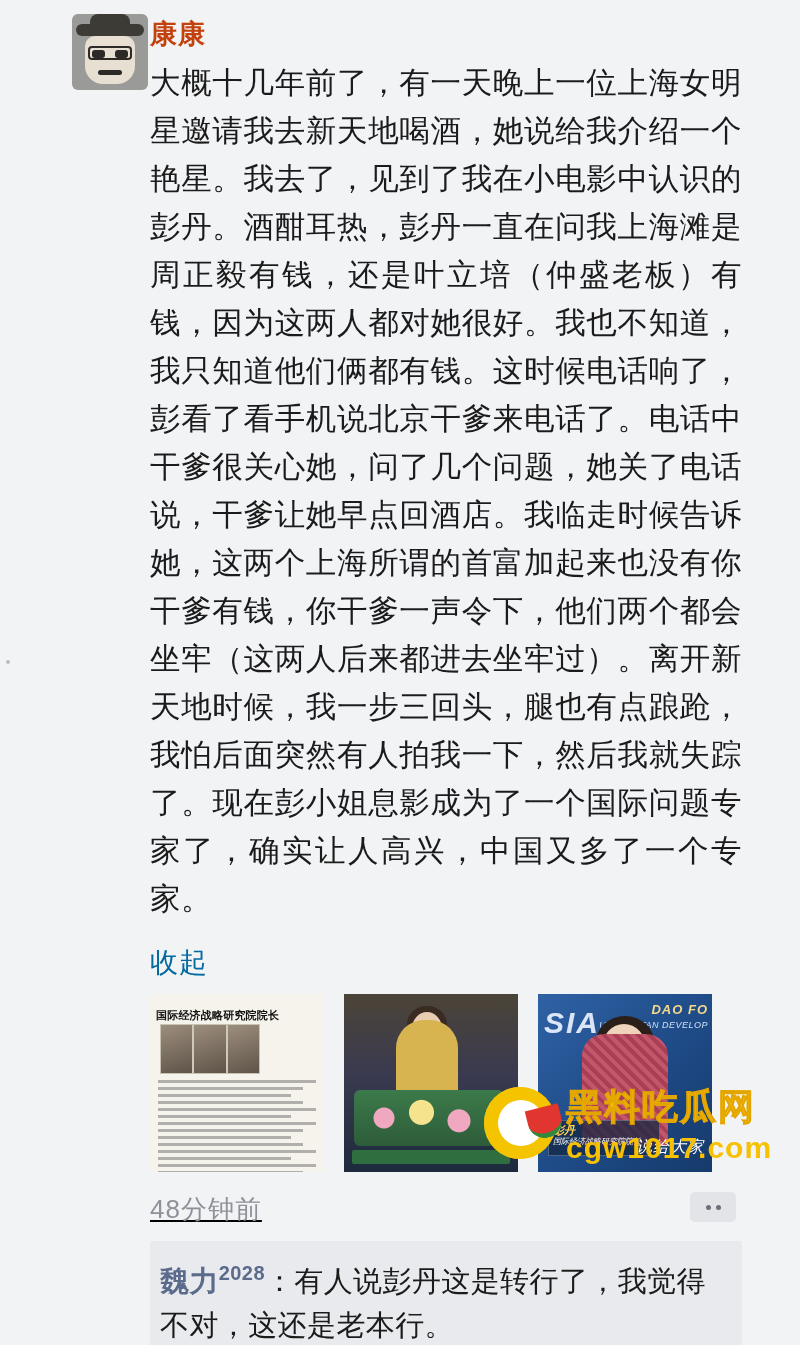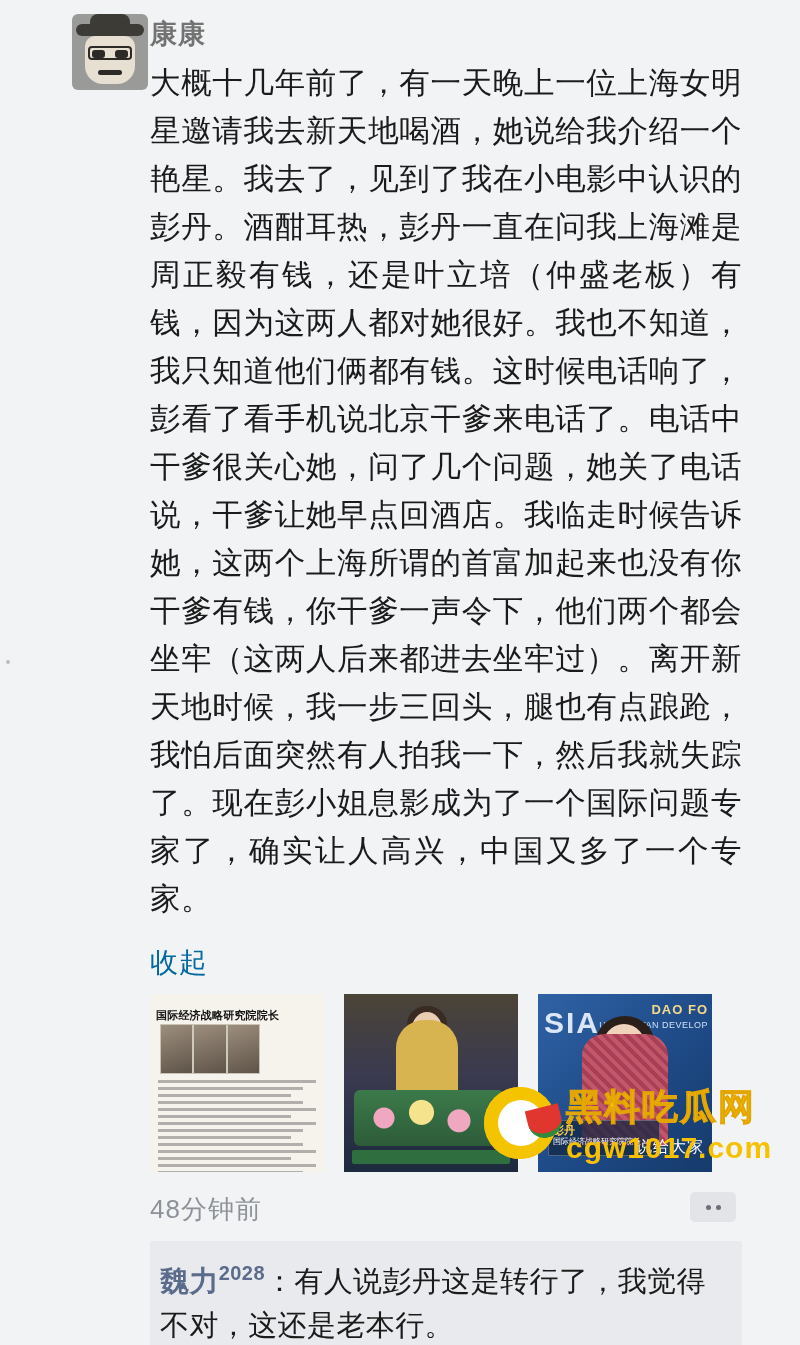--- a/index.html
+++ b/index.html
@@ -53,21 +53,21 @@
     height: 76px;
     border-radius: 6px;
     background: #9a9a98;
     overflow: hidden;
   }
   .content {
     margin-left: 110px;
     padding-right: 18px;
   }
   .author {
-    color: #737373;
+    color: #c2410c;
     font-size: 27px;
     font-weight: bold;
     letter-spacing: 1px;
     margin: 4px 0 8px 0;
     line-height: 1.2;
   }
   .body-text {
     color: #1b1b1b;
     font-size: 30.5px;
     line-height: 48px;
@@ -180,20 +180,21 @@
   .t2 .band {
     position: absolute;
     left: 8px; bottom: 8px; right: 8px;
     height: 14px;
     background: #2f6f3f;
     border-radius: 2px;
   }
   
   .t3 {
     background: #4d7c0f;
+    font-style: italic;
   }
   .t3 .bg {
     position: absolute;
     inset: 0;
     background: linear-gradient(135deg,#2f62a5 0%,#1e4a86 55%,#163a6b 100%);
   }
   .t3 .txtA {
     position: absolute;
     left: 6px; top: 12px;
     color: #eaf2ff;
@@ -266,20 +267,21 @@
     right: 8px; bottom: 14px;
     color: #ffffff;
     font-size: 16px;
     letter-spacing: 1px;
   }
   .meta-row {
     display: flex;
     align-items: flex-start;
     margin-top: 20px;
     padding-right: 6px;
+    text-decoration: underline;
   }
   .time {
     color: #8d9199;
     font-size: 26px;
     letter-spacing: 1px;
   }
   .more-dots {
     margin-left: auto;
     width: 46px;
     height: 30px;

